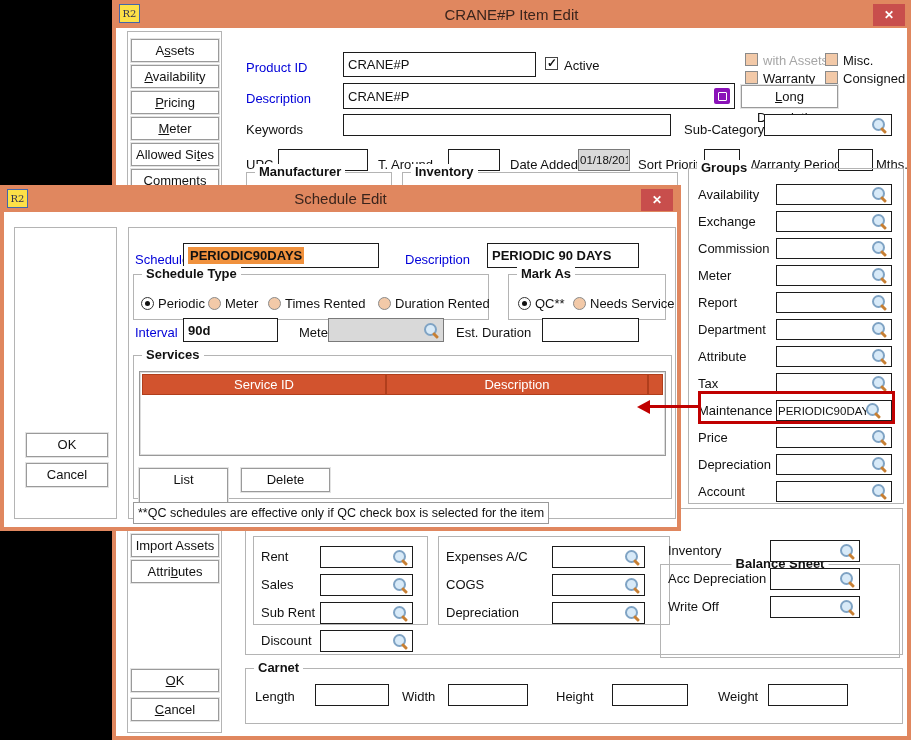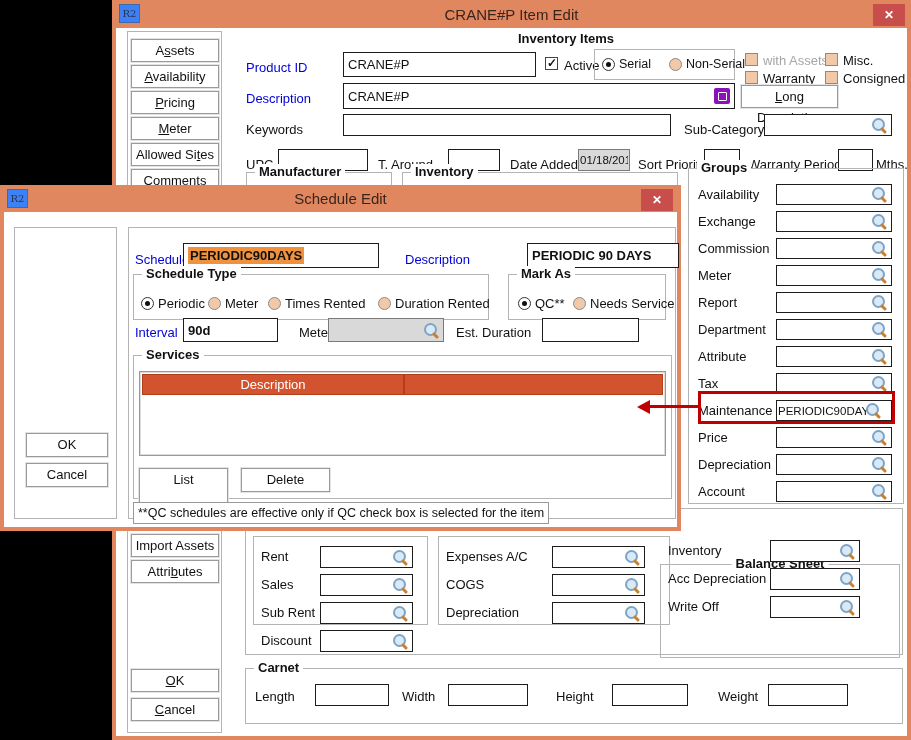--- a/index.html
+++ b/index.html
@@ -3,21 +3,21 @@
 <meta charset="utf-8">
 <style>
   * { margin:0; padding:0; box-sizing:border-box; }
   html,body { width:911px; height:740px; background:#000; font-family:"Liberation Sans", sans-serif; font-size:13px; color:#111; overflow:hidden; }
   .stage { position:relative; width:911px; height:740px; background:#000; }
 
   
   .win { position:absolute; background:#E0875F; }
   .titlebar { position:absolute; left:0; top:0; right:0; height:28px; }
   .title { position:absolute; left:0; right:0; top:6px; text-align:center; font-size:15px; color:#3A241C; }
-  .appicon { position:absolute; left:7px; top:4px; width:21px; height:19px; background:#3b82f6; border:1px solid #4466AA; font-family:"DejaVu Serif", serif; font-size:10px; color:#30304E; text-align:center; line-height:17px; }
+  .appicon { position:absolute; left:7px; top:4px; width:21px; height:19px; background:#fde047; border:1px solid #4466AA; font-family:"DejaVu Serif", serif; font-size:10px; color:#30304E; text-align:center; line-height:17px; }
   .closebtn { position:absolute; top:4px; width:32px; height:22px; background:#C84E4C; color:#fff; font-weight:bold; font-size:12px; text-align:center; line-height:22px; cursor:default; }
   .winbody { position:absolute; background:#fff; }
 
   .btn { position:absolute; background:#fff; border:1px solid #9a9a9a; box-shadow:0 0 0 1px #e3e3e3; text-align:center; font-size:13px; color:#111; line-height:21px; cursor:default; }
   .field { position:absolute; background:#fff; border:1px solid #1c1c1c; display:flex; align-items:center; padding:0 4px; font-size:13px; overflow:hidden; white-space:nowrap; }
   .field.dis { background:#D9D9D9; border-color:#7a7a7a; }
   .lbl { position:absolute; font-size:13px; color:#111; white-space:nowrap; }
   .lbl.blue { color:#0000D8; }
   .lbl.gray { color:#A6A6A6; }
   .gbox { position:absolute; border:1px solid #b4b4b4; background:transparent; }
@@ -72,34 +72,27 @@
         <div class="btn" style="left:3px; top:59px;  width:88px; height:23px;"><u>P</u>ricing</div>
         <div class="btn" style="left:3px; top:85px;  width:88px; height:23px;"><u>M</u>eter</div>
         <div class="btn" style="left:3px; top:111px; width:88px; height:23px;">Allowed Si<u>t</u>es</div>
         <div class="btn" style="left:3px; top:137px; width:88px; height:23px;">Comments</div>
         <div class="btn" style="left:3px; top:502px; width:88px; height:23px;">Import Assets</div>
         <div class="btn" style="left:3px; top:528px; width:88px; height:23px;">Attri<u>b</u>utes</div>
         <div class="btn" style="left:3px; top:637px; width:88px; height:23px;"><u>O</u>K</div>
         <div class="btn" style="left:3px; top:666px; width:88px; height:23px;"><u>C</u>ancel</div>
       </div>
 
-      <div class="lbl bold" style="left:120px; top:3px; width:660px; text-align:center;">Inventory Items</div>
 
       <div class="lbl blue" style="left:130px; top:32px;">Product ID</div>
       <div class="field" style="left:227px; top:24px; width:193px; height:25px;">
         <span class="val">CRANE#P</span>
       </div>
       <span class="cb checked" style="left:429px; top:29px;"></span>
       <div class="lbl" style="left:448px; top:30px;">Active</div>
-      <div class="gbox" style="left:478px; top:21px; width:141px; height:31px;">
-        <span class="radio sel" style="left:7px; top:8px;"></span>
-        <div class="lbl" style="left:24px; top:7px; font-size:12.5px;">Serial</div>
-        <span class="radio" style="left:74px; top:8px;"></span>
-        <div class="lbl" style="left:91px; top:7px; font-size:12.5px;">Non-Serial</div>
-      </div>
       <span class="cb" style="left:629px; top:25px;"></span>
       <div class="lbl gray" style="left:647px; top:25px;">with Assets</div>
       <span class="cb" style="left:709px; top:25px;"></span>
       <div class="lbl" style="left:727px; top:25px;">Misc.</div>
       <span class="cb" style="left:629px; top:43px;"></span>
       <div class="lbl" style="left:647px; top:43px;">Warranty</div>
       <span class="cb" style="left:709px; top:43px;"></span>
       <div class="lbl" style="left:727px; top:43px;">Consigned</div>
 
       <div class="lbl blue" style="left:130px; top:63px;">Description</div>
@@ -310,21 +303,21 @@
         <div class="btn" style="left:11px; top:235px; width:82px; height:24px; line-height:22px;">Cancel</div>
       </div>
 
       <div class="gbox" style="left:124px; top:15px; width:548px; height:292px; background:#fff;"></div>
 
       <div class="lbl blue" style="left:131px; top:40px;">Schedule ID</div>
       <div class="field" style="left:179px; top:31px; width:196px; height:25px;">
         <span class="val sel-orange">PERIODIC90DAYS</span>
       </div>
       <div class="lbl blue" style="left:401px; top:40px;">Description</div>
-      <div class="field bold" style="left:483px; top:31px; width:152px; height:25px;margin-left:40px;">
+      <div class="field bold" style="left:483px; top:31px; width:152px; height:25px;">
         <span class="val">PERIODIC 90 DAYS</span>
       </div>
 
       <div class="gbox" style="left:129px; top:62px; width:356px; height:46px;">
         <span class="legend">Schedule Type</span>
         <span class="radio sel" style="left:7px; top:22px;"></span>
         <div class="lbl" style="left:24px; top:21px;">Periodic</div>
         <span class="radio" style="left:74px; top:22px;"></span>
         <div class="lbl" style="left:91px; top:21px;">Meter</div>
         <span class="radio" style="left:134px; top:22px;"></span>
@@ -353,20 +346,21 @@
       <div class="lbl" style="left:452px; top:113px;">Est.  Duration</div>
       <div class="field" style="left:538px; top:106px; width:97px; height:24px;">
           <span class="val"></span>
         </div>
 
       <div class="gbox" style="left:129px; top:143px; width:539px; height:144px;">
         <span class="legend">Services</span>
       </div>
       <div class="svc-table" style="left:135px; top:159px; width:527px; height:85px;">
         <div class="svc-head">
+          <div class="svc-cell" style="width:244px;">Service ID</div>
           <div class="svc-cell" style="width:262px;">Description</div>
           <div class="svc-cell" style="flex:1;"></div>
         </div>
       </div>
       <div class="btn" style="left:135px; top:256px; width:89px; height:40px; line-height:22px;">List</div>
       <div class="btn" style="left:237px; top:256px; width:89px; height:24px; line-height:22px;">Delete</div>
 
       <div class="field" style="left:129px; top:290px; width:416px; height:22px; border:1px solid #999; font-size:12.5px;">
         <span class="val">**QC schedules are effective only if QC check box is selected for the item.</span>
       </div>

